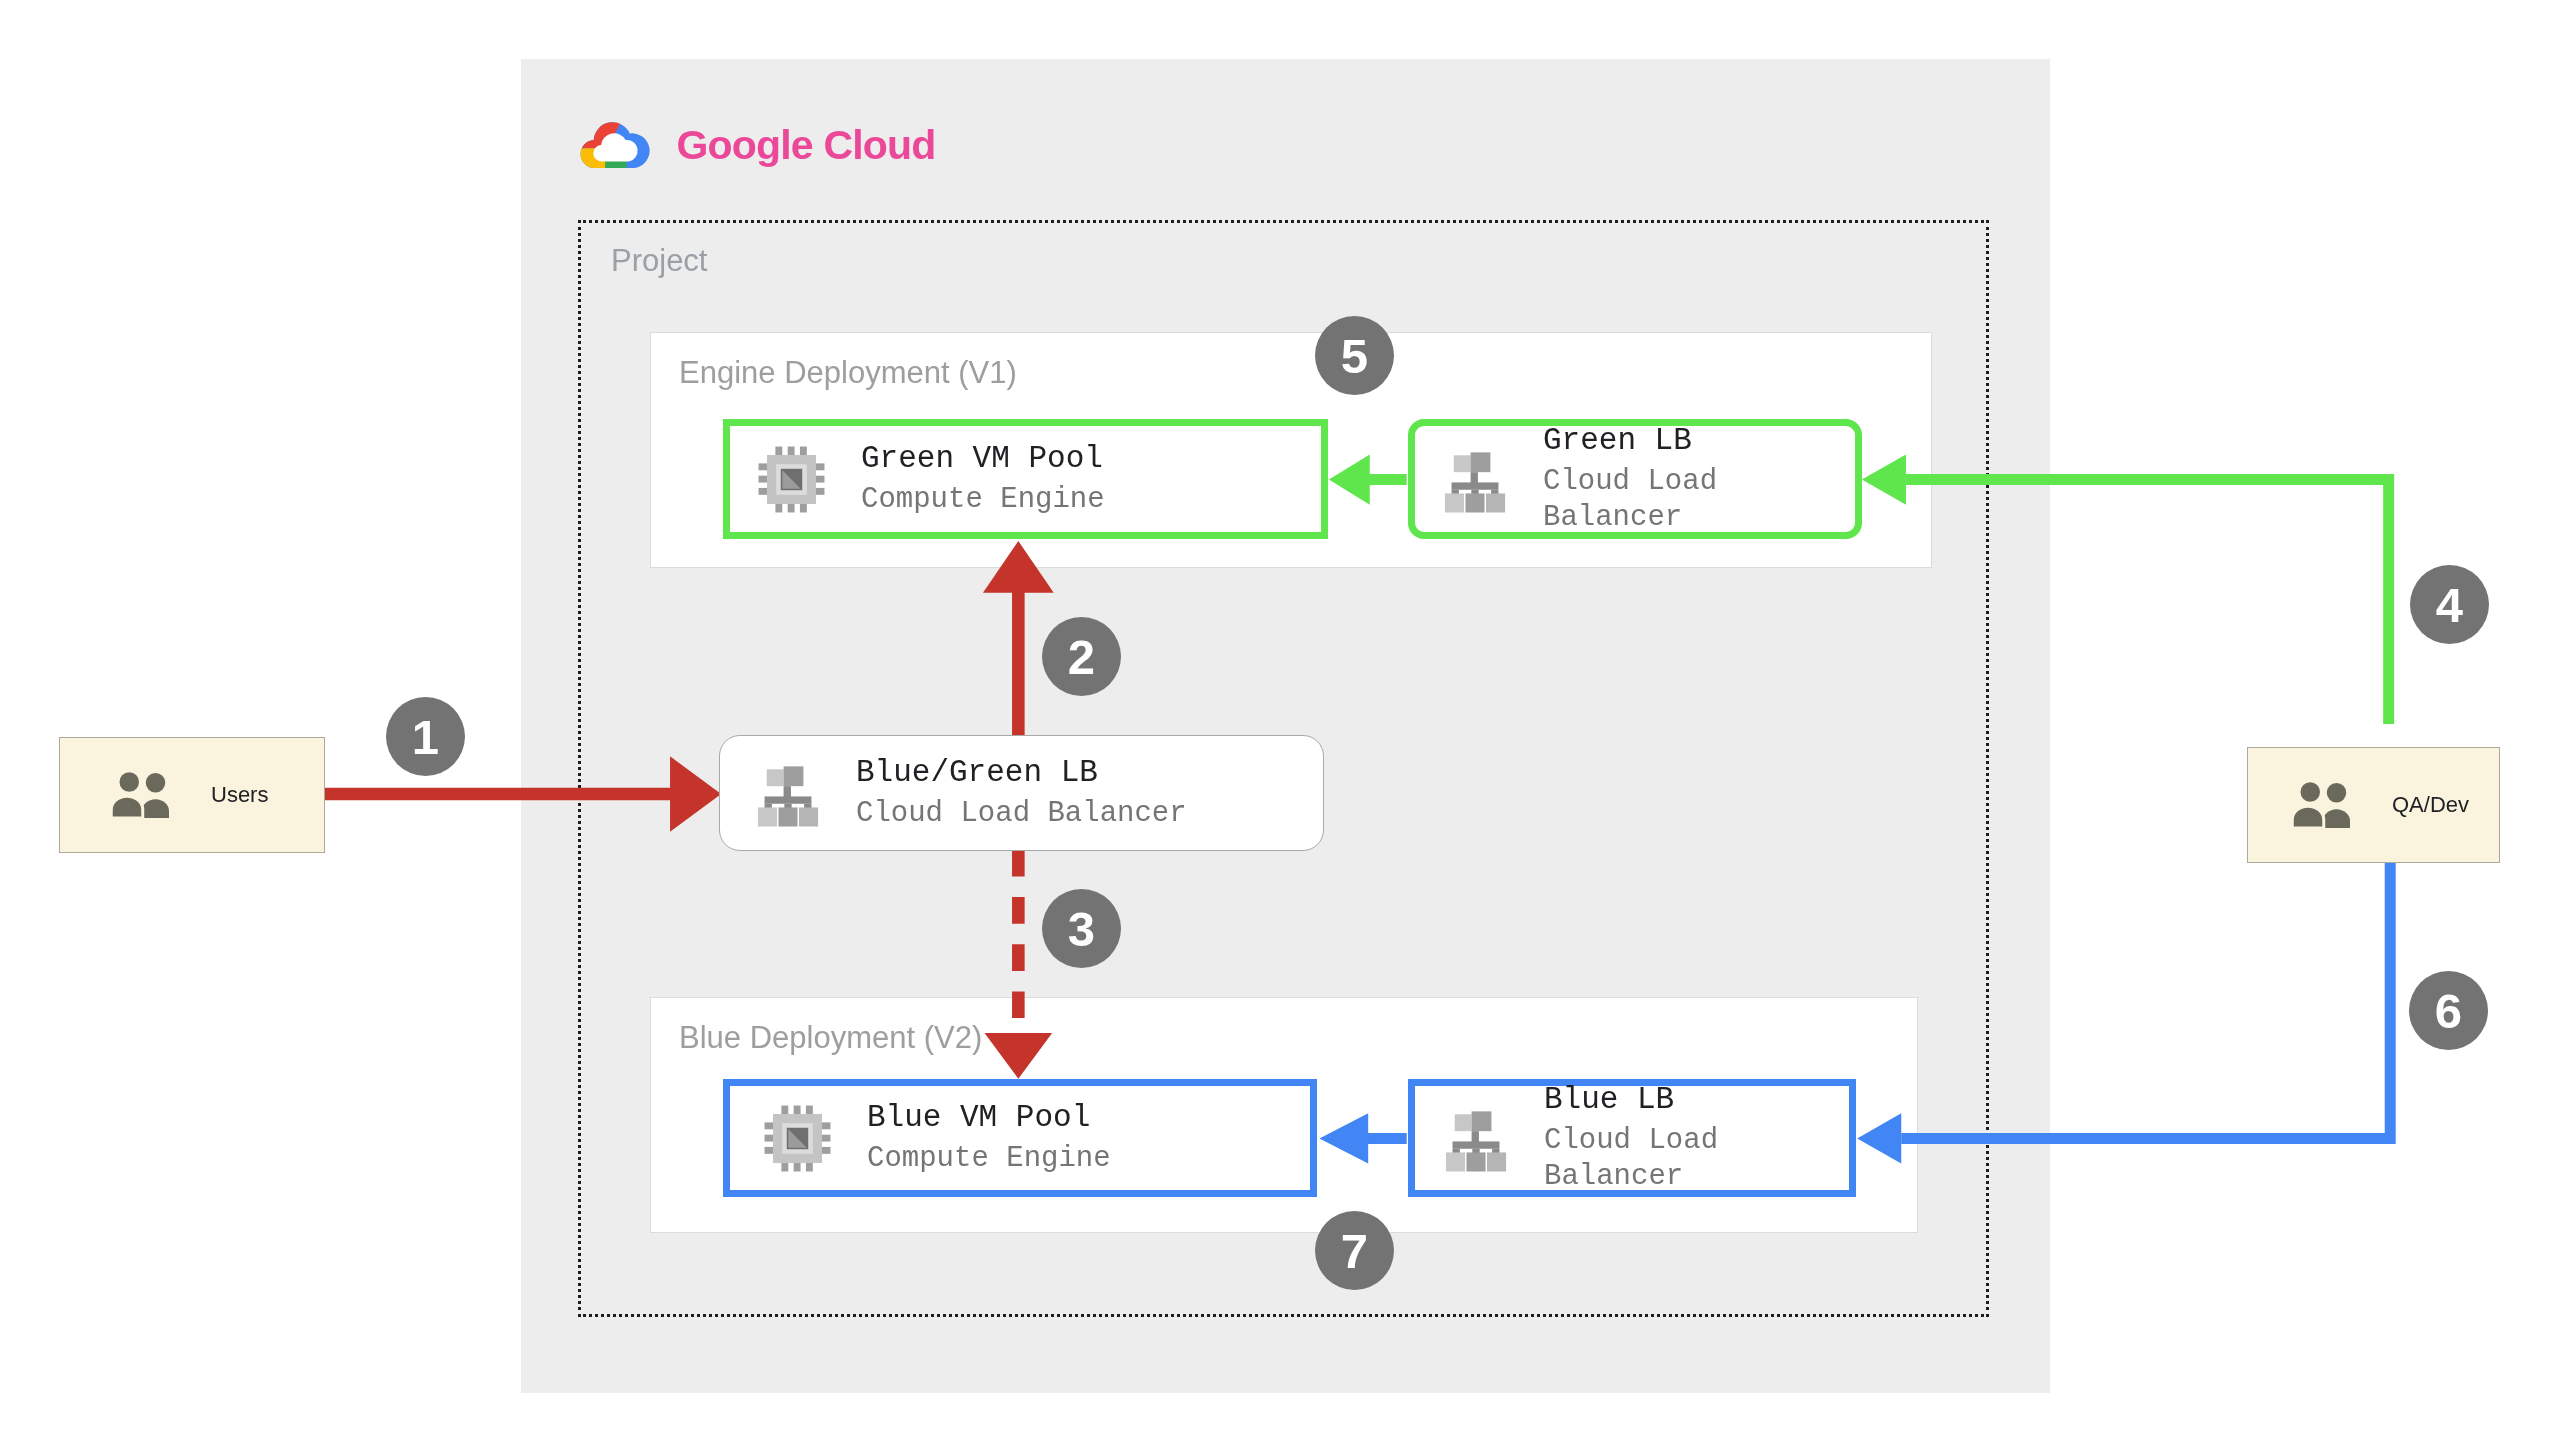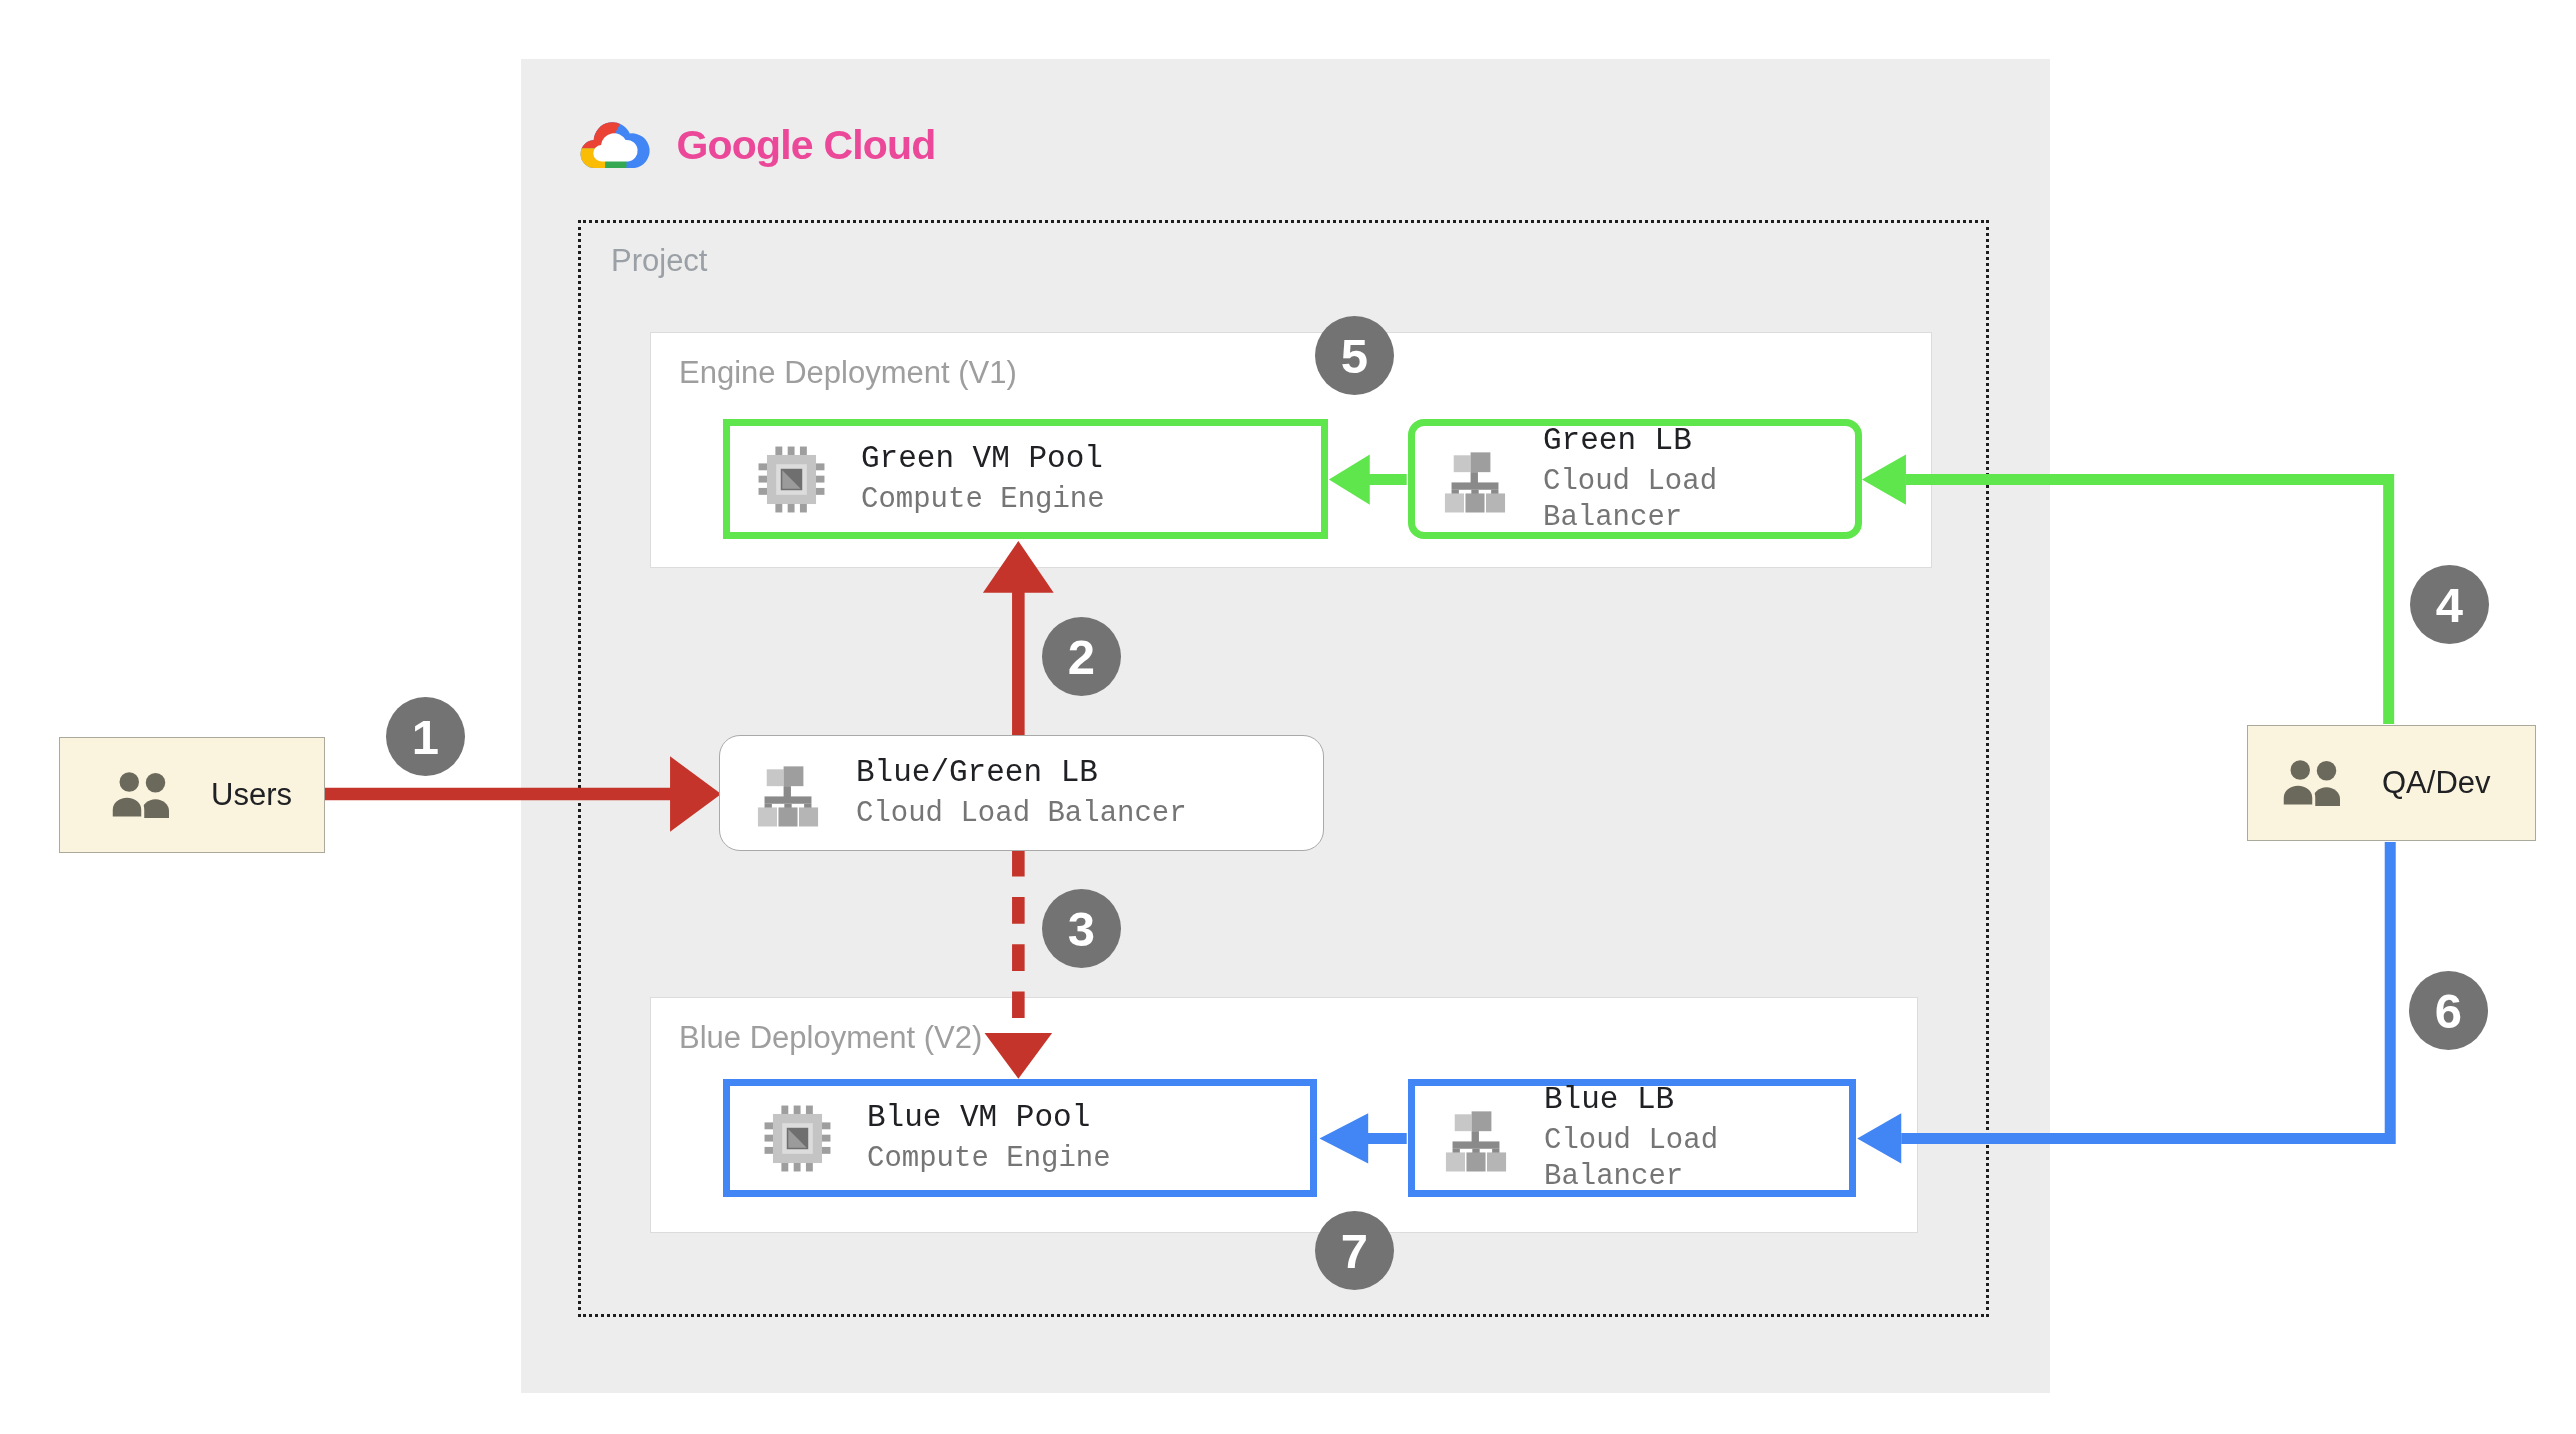--- a/index.html
+++ b/index.html
@@ -58,23 +58,23 @@
   #node-green-vm{left:723px;top:419px;width:605px;height:120px;padding-left:27px;}
   #node-green-lb{left:1408px;top:419px;width:454px;height:120px;padding-left:27px;border-radius:16px;}
   #node-bluegreen-lb{left:719px;top:735px;width:605px;height:116px;padding-left:35px;border-radius:21px;}
   #node-blue-vm{left:723px;top:1079px;width:594px;height:118px;padding-left:33px;}
   #node-blue-lb{left:1408px;top:1079px;width:448px;height:118px;padding-left:28px;}
   
   .actor{
     position:absolute;background:#FAF3DE;border:1.6px solid #ABA89C;
     box-sizing:border-box;display:flex;align-items:center;
   }
-  .actor-label{font-size:31px;color:#202124;margin-left:30px;}
+  .actor-label{font-size:22px;color:#202124;margin-left:30px;}
   #actor-users{left:59px;top:737px;width:266px;height:116px;padding-left:49px;}
-  #actor-qadev{left:2247px;top:725px;width:289px;height:116px;padding-left:32px;}
+  #actor-qadev{left:2247px;top:747px;width:253px;height:116px;padding-left:42px;}
   
   .badge{
     position:absolute;width:79px;height:79px;border-radius:50%;
     background:#737373;color:#ffffff;
     display:flex;align-items:center;justify-content:center;
     font-size:49px;font-weight:bold;z-index:30;
   }
   #badge-1{left:386px;top:697px;}
   #badge-2{left:1042px;top:617px;}
   #badge-3{left:1042px;top:889px;}

